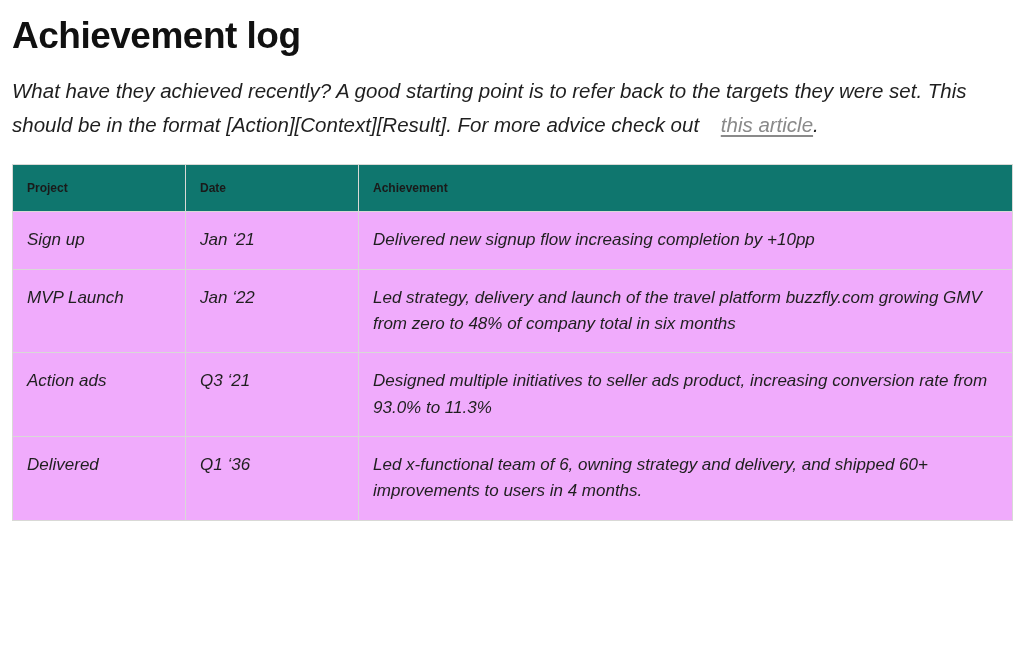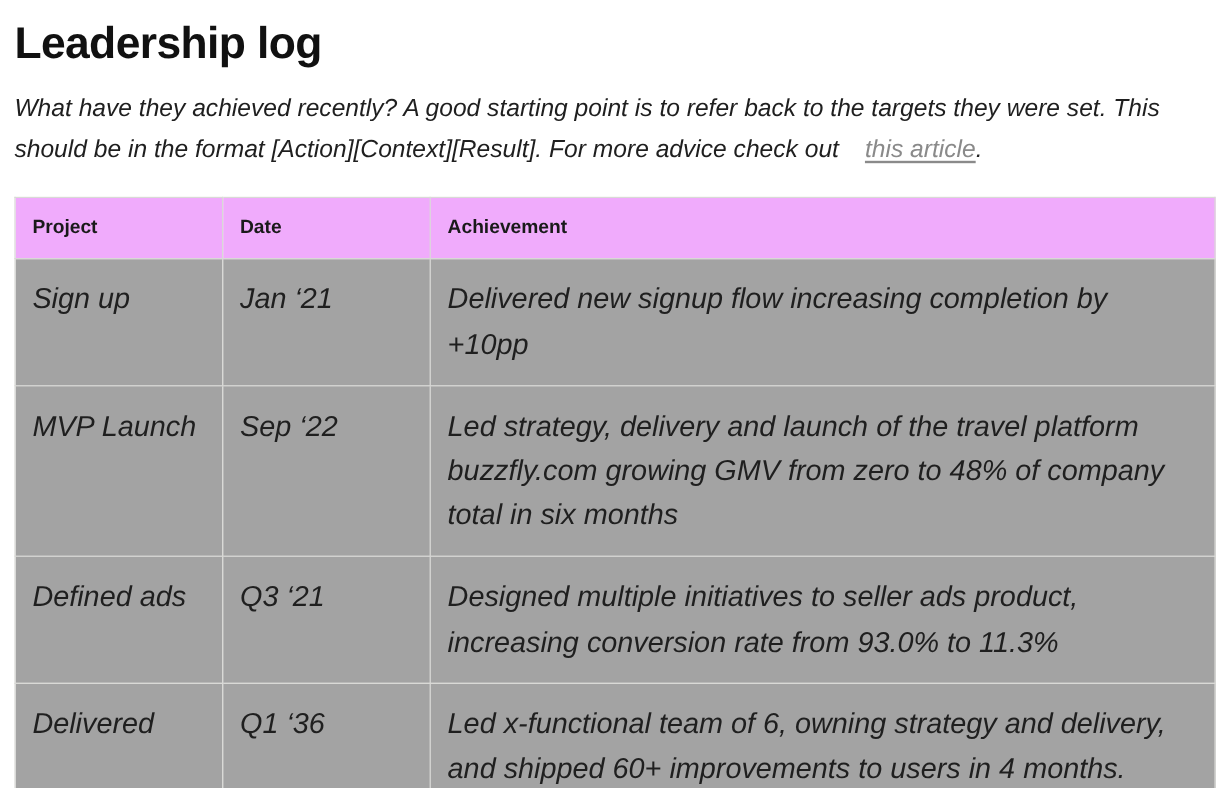--- a/index.html
+++ b/index.html
@@ -48,46 +48,46 @@
     table-layout: fixed;
     border: 1px solid #d9d9d6;
   }
   table.log th, table.log td {
     border: 1px solid #d9d9d6;
     text-align: left;
     vertical-align: top;
     padding: 15px 16px 15px 14px;
   }
   table.log thead th {
-    background: #f0abfc;
-    font-size: 16px;
+    background: #0f766e;
+    font-size: 12px;
     font-weight: bold;
     font-style: normal;
     color: #1a1a1a;
     padding-top: 16px;
     padding-bottom: 16px;
   }
   table.log tbody td {
-    font-size: 24px;
+    font-size: 17px;
     font-style: italic;
     line-height: 1.55;
     color: #1f1f1f;
-    background: #a3a3a3;
+    background: #f0abfc;
   }
   col.c-project { width: 173px; }
   col.c-date { width: 173px; }
   col.c-achv { width: 654px; }
   td.date-cell.indent { padding-left: 22px; }
 </style>
 </head>
 <body>
 
 <div class="page">
 
-  <h1 class="title">Leadership log</h1>
+  <h1 class="title">Achievement log</h1>
 
   <p class="intro"><span>What have they achieved recently? A good starting point is to refer back to the targets they were set. This should be in the format [Action][Context][Result]. For more advice check out </span><span class="link">this article</span><span>.</span></p>
 
   <table class="log">
     <colgroup>
       <col class="c-project">
       <col class="c-date">
       <col class="c-achv">
     </colgroup>
     <thead>
@@ -98,25 +98,25 @@
       </tr>
     </thead>
     <tbody>
       <tr>
         <td>Sign up</td>
         <td class="date-cell">Jan ‘21</td>
         <td>Delivered new signup flow increasing completion by +10pp</td>
       </tr>
       <tr>
         <td>MVP Launch</td>
-        <td class="date-cell">Sep ‘22</td>
+        <td class="date-cell">Jan ‘22</td>
         <td>Led strategy, delivery and launch of the travel platform buzzfly.com growing GMV from zero to 48% of company total in six months</td>
       </tr>
       <tr>
-        <td>Defined ads</td>
+        <td>Action ads</td>
         <td class="date-cell">Q3 ‘21</td>
         <td>Designed multiple initiatives to seller ads product, increasing conversion rate from 93.0% to 11.3%</td>
       </tr>
       <tr>
         <td>Delivered</td>
         <td class="date-cell">Q1 ‘36</td>
         <td>Led x-functional team of 6, owning strategy and delivery, and shipped 60+ improvements to users in 4 months.</td>
       </tr>
     </tbody>
   </table>

